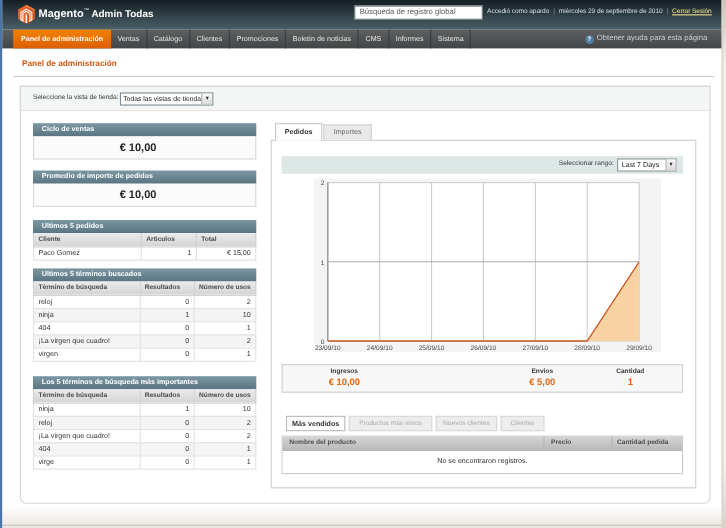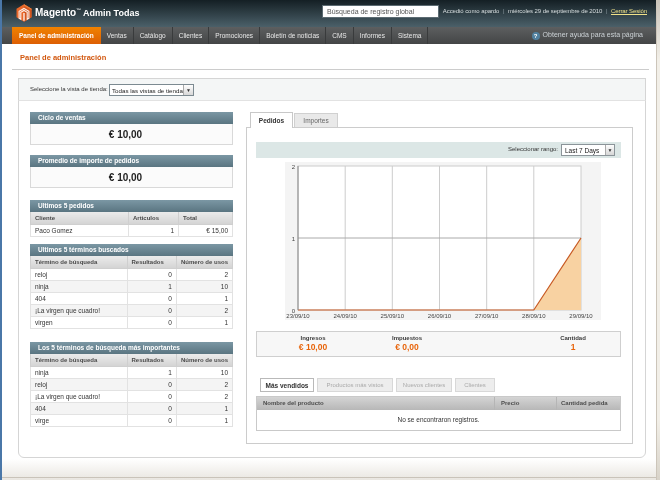--- a/index.html
+++ b/index.html
@@ -266,23 +266,23 @@
       <text x="248.8" y="156" text-anchor="middle">28/09/10</text>
       <text x="296" y="156" text-anchor="middle">29/09/10</text>
     </g>
   </svg>
 
   <div class="abs" id="sumbox">
     <div class="cell" style="left:6px;">
         <div class="lab">Ingresos</div>
         <div class="val">€ 10,00</div>
       </div>
-    <div class="cell" style="left:100px;">
-        <div class="lab">Impuestos</div>
-        <div class="val">€ 0,00</div>
+    <div class="cell" style="left:186px;">
+        <div class="lab">Envios</div>
+        <div class="val">€ 5,00</div>
       </div>
     <div class="cell" style="left:266px;">
         <div class="lab">Cantidad</div>
         <div class="val">1</div>
       </div>
   </div>
 
   <div class="abs btab" id="bt1">Más vendidos</div>
   <div class="abs btab" id="bt2">Productos más vistos</div>
   <div class="abs btab" id="bt3">Nuevos clientes</div>

